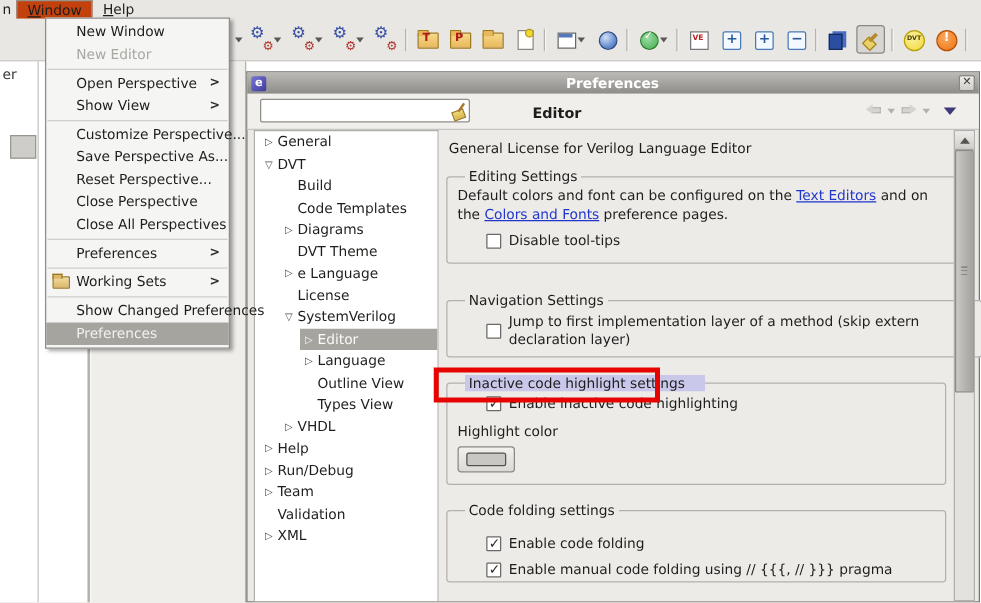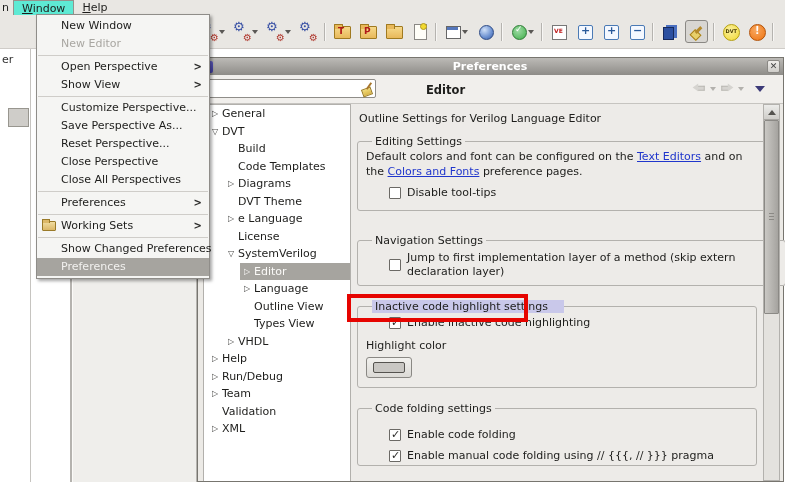--- a/index.html
+++ b/index.html
@@ -9,21 +9,21 @@
     font-size: 11px; color: #1d1d1b;
     position: relative; overflow: hidden; background: #e9e7e3;
   }
   .abs { position: absolute; }
 
   
   .menubar { left:0; top:0; width:785px; height:15px; background:#e9e7e3; display:flex; align-items:center; }
   .menubar .frag { padding:0 4px 0 2px; }
   .menubar .mi { display:inline-block; padding:1px 8px; height:15px; line-height:13px; }
   .menubar .mi::first-letter { text-decoration: underline; }
-  .menubar .mi.pressed { background:#5eead4; border:1px solid #95938d; border-bottom:none; }
+  .menubar .mi.pressed { background:#c2410c; border:1px solid #95938d; border-bottom:none; }
 
   
   .toolbar { left:0; top:15px; width:785px; height:34px; background:#e9e7e3; border-bottom:1px solid #cfccc8;
              display:flex; align-items:center; gap:5px; padding-left:188px; overflow:hidden; }
   .tbtn { display:flex; align-items:center; gap:1px; padding:2px; border-radius:3px; flex:0 0 auto; }
   .tbtn.pressed { background:#d8d6d2; border:1px solid #8a8884; }
   .tsep { width:2px; height:18px; border-left:1px solid #b5b3af; border-right:1px solid #f7f6f4; flex:0 0 auto; }
   .chev { width:0; height:0; border-left:3px solid transparent; border-right:3px solid transparent; border-top:4px solid #5a5855; }
   .chev.dis { border-top-color:#b3b1ad; }
   .ic { position:relative; width:17px; height:17px; display:inline-block; }
@@ -62,21 +62,21 @@
   .arr.sm { transform:scale(.8); }
 
   
   .main-bg { left:0; top:49px; width:785px; height:433px; background:#ffffff; }
   .left-vline { left:30px; top:49px; width:1px; height:433px; background:#c6c4c0; }
   .left-frag-text { left:2px; top:53px; color:#333; }
   .left-graybox { left:8px; top:108px; width:21px; height:19px; background:#cfcdc9; border:1px solid #98968f; }
   .gray-strip { left:70px; top:49px; width:127px; height:433px; background:#efeeeb; border-left:2px solid #b5b3af; border-right:1px solid #b5b3af; box-shadow:inset 1px 0 0 #fbfaf8; }
 
   
-  .wmenu { left:36px; top:14px; width:174px; background:#f5f5f3; border:1px solid #8f8d89; box-shadow:2px 2px 3px rgba(0,0,0,.35); padding:2px 0; }
+  .wmenu { left:36px; top:14px; width:148px; background:#f5f5f3; border:1px solid #8f8d89; box-shadow:2px 2px 3px rgba(0,0,0,.35); padding:2px 0; }
   .wrow { height:18px; line-height:18px; padding-left:24px; position:relative; white-space:nowrap; }
   .wrow.dis { color:#a9a7a2; }
   .wrow.sel { background:#a6a49f; color:#f2f1ef; }
   .wrow .sub { position:absolute; right:7px; top:0; font-weight:bold; font-size:10px; color:#2d2d2b; }
   .wsep { height:5px; position:relative; }
   .wsep::before { content:""; position:absolute; left:1px; right:1px; top:2px; border-top:1px solid #cfcdc9; }
   .wico-folder { position:absolute; left:5px; top:4px; width:14px; height:10px; background:linear-gradient(#f0dca0,#dcb868); border:1px solid #9a7a28; border-radius:1px; }
   .wico-folder::before { content:""; position:absolute; left:-1px; top:-3px; width:6px; height:3px; background:#dcb868; border:1px solid #9a7a28; border-bottom:none; }
 
   
@@ -385,21 +385,21 @@
     <div class="trow">
         <span class="ind0"></span>
         <span class="cnt">
           <span class="twist">▷</span>
           <span>XML</span>
         </span>
       </div>
   </div>
 
   <div class="content">
-    <div class="intro">Outline Settings for Verilog Language Editor</div>
+    <div class="intro">General License for Verilog Language Editor</div>
 
     <fieldset class="grp grp-editing">
       <legend>Editing Settings</legend>
       <span class="linktext"><span>Default colors and font can be configured on the </span><a>Text Editors</a><span> and on the </span><a>Colors and Fonts</a><span> preference pages.</span></span>
       <div class="cbrow">
         <span class="cb"></span>
         <span class="lbl">Disable tool-tips</span>
       </div>
     </fieldset>
 

